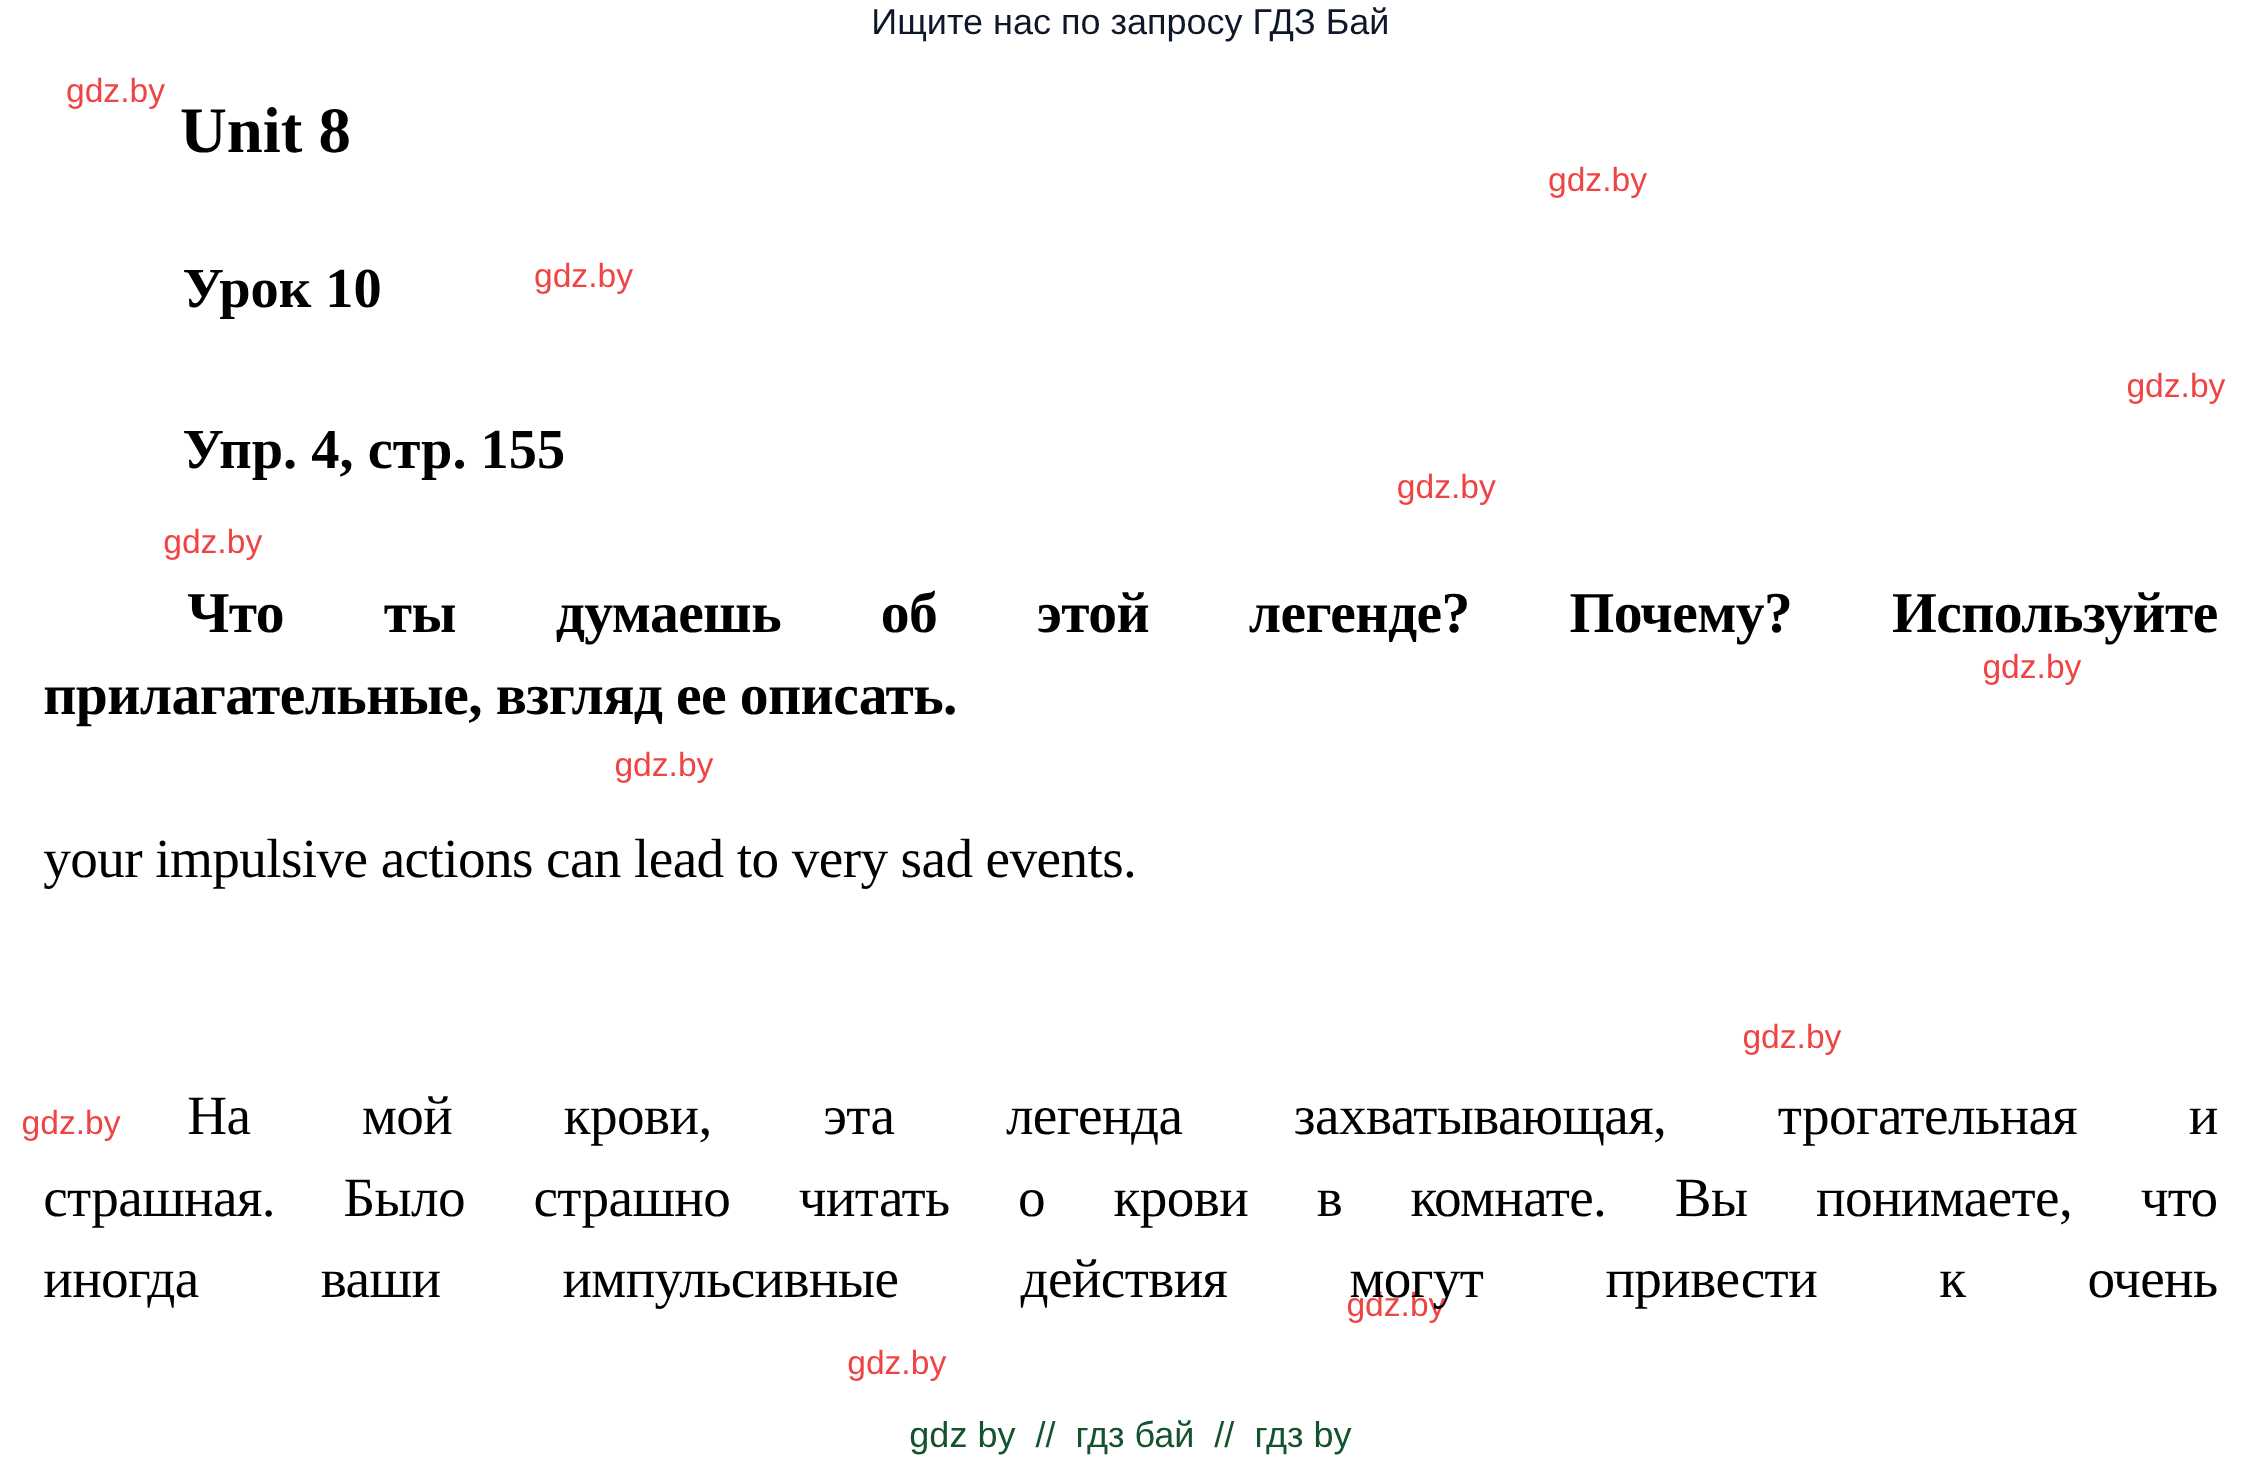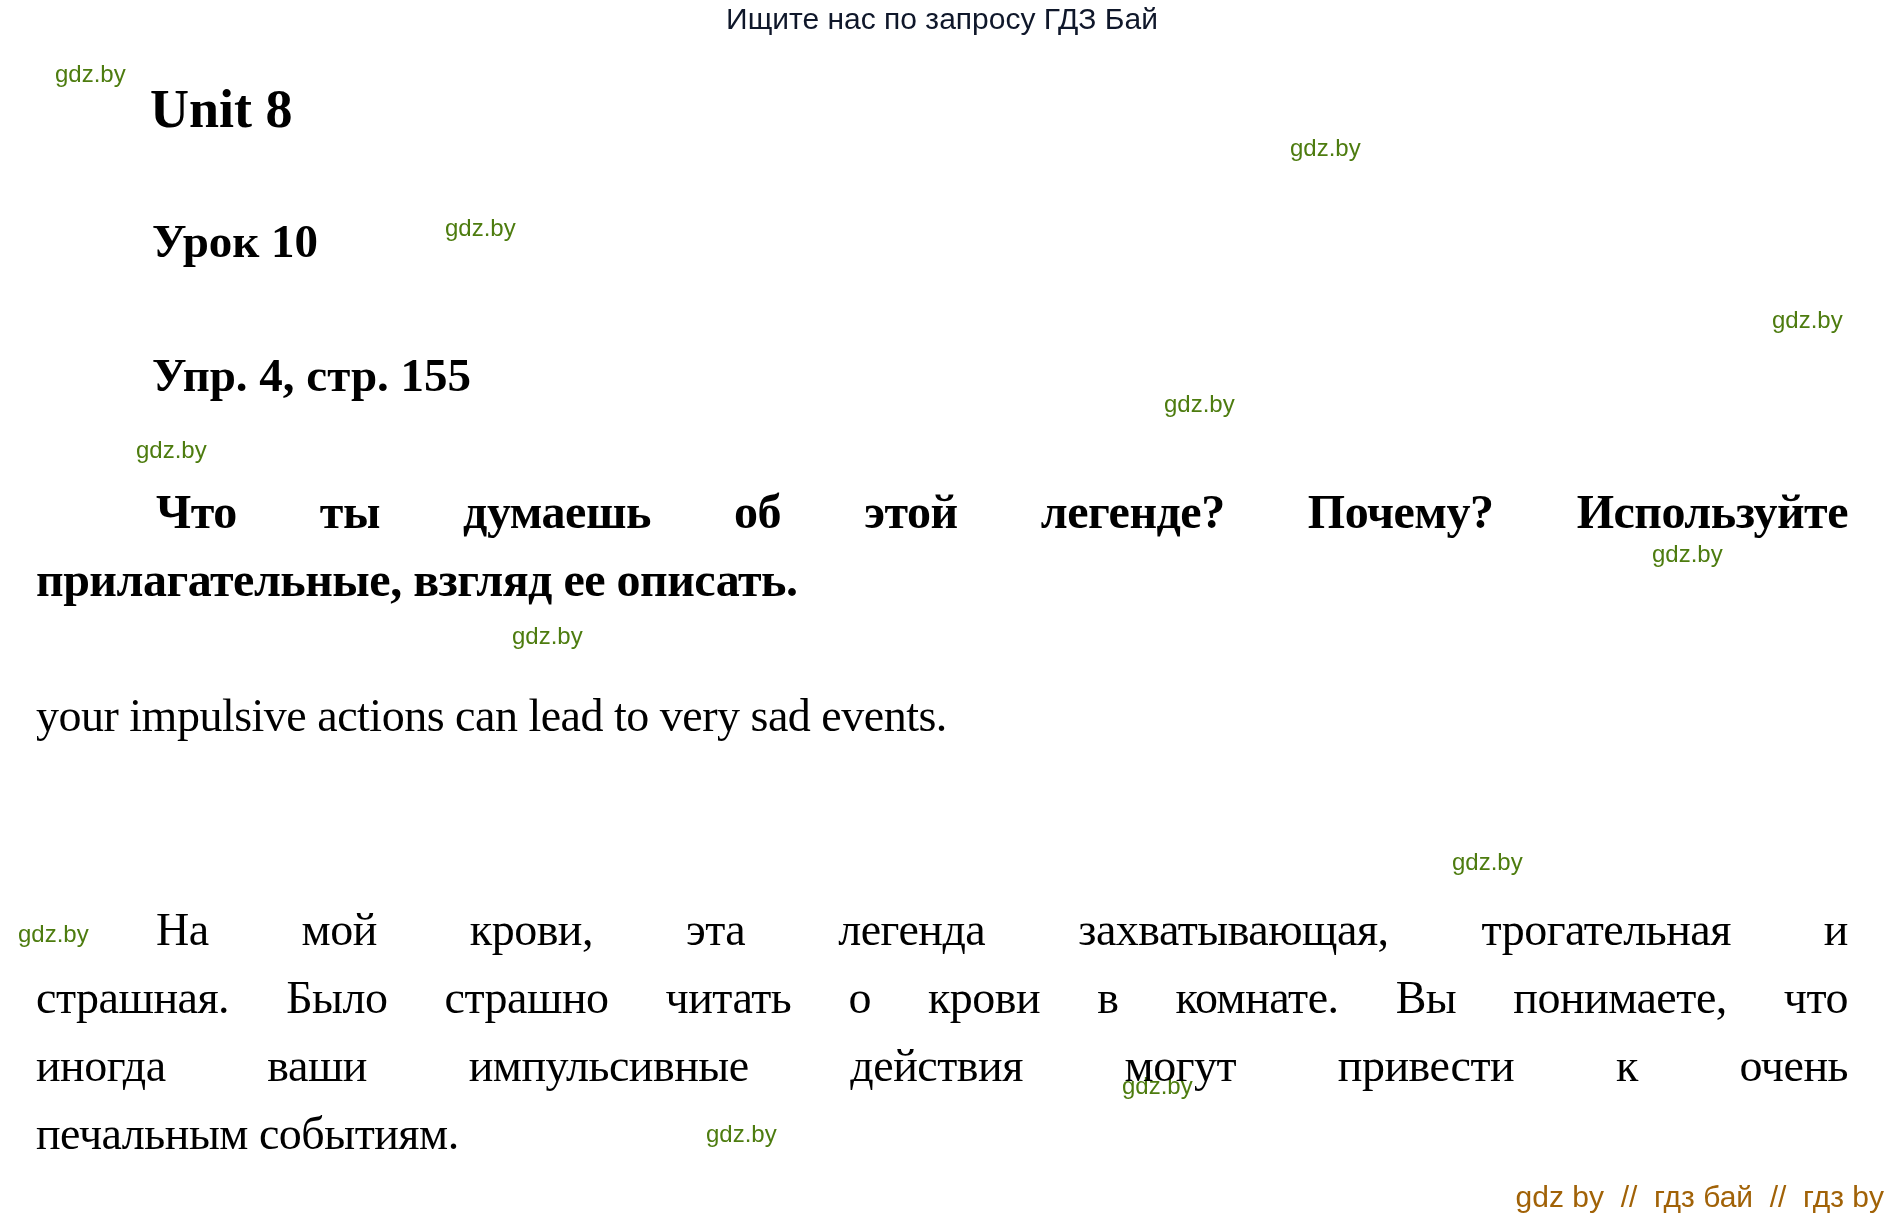--- a/index.html
+++ b/index.html
@@ -13,21 +13,21 @@
   }
   .banner {
     position: absolute; top: 2px; left: 0; width: 100%;
     text-align: center;
     font-family: "Liberation Sans", "DejaVu Sans", sans-serif;
     font-size: 30px; color: #0f172a;
   }
   .wm {
     position: absolute;
     font-family: "Liberation Sans", "DejaVu Sans", sans-serif;
-    font-size: 24px; color: #4d7c0f;
+    font-size: 28px; color: #ef4444;
     white-space: nowrap;
   }
   .h-unit {
     position: absolute; top: 82px; left: 150px;
     font-size: 54px; font-weight: bold; line-height: 1;
   }
   .h-lesson {
     position: absolute; top: 218px; left: 152px;
     font-size: 47px; font-weight: bold; line-height: 1;
   }
@@ -49,23 +49,23 @@
     white-space: nowrap;
   }
   .jlast {
     display: block; height: 68px; line-height: 68px;
     text-align: left; text-align-last: left;
     white-space: nowrap;
   }
   .indent { padding-left: 120px; }
   .footer {
     position: absolute; top: 1180px; left: 0; width: 100%;
-    text-align: right;
+    text-align: center;
     font-family: "Liberation Sans", "DejaVu Sans", sans-serif;
-    font-size: 30px; color: #a16207;
+    font-size: 30px; color: #14532d;
     white-space: pre;
   }
 </style>
 </head>
 <body>
 
 <div class="banner">Ищите нас по запросу ГДЗ Бай</div>
 
 <span class="wm" style="top:60px;  left:55px;">gdz.by</span>
 <span class="wm" style="top:134px; left:1290px;">gdz.by</span>
@@ -90,16 +90,15 @@
 </div>
 
 <div class="para en-block">
   <span class="jlast">your impulsive actions can lead to very sad events.</span>
 </div>
 
 <div class="para ru-block">
   <span class="jline indent">На мой крови, эта легенда захватывающая, трогательная и</span>
   <span class="jline">страшная. Было страшно читать о крови в комнате. Вы понимаете, что</span>
   <span class="jline">иногда ваши импульсивные действия могут привести к очень</span>
-  <span class="jlast">печальным событиям.</span>
 </div>
 
 <div class="footer">gdz by  //  гдз бай  //  гдз by</div>
 
 </body></html>

